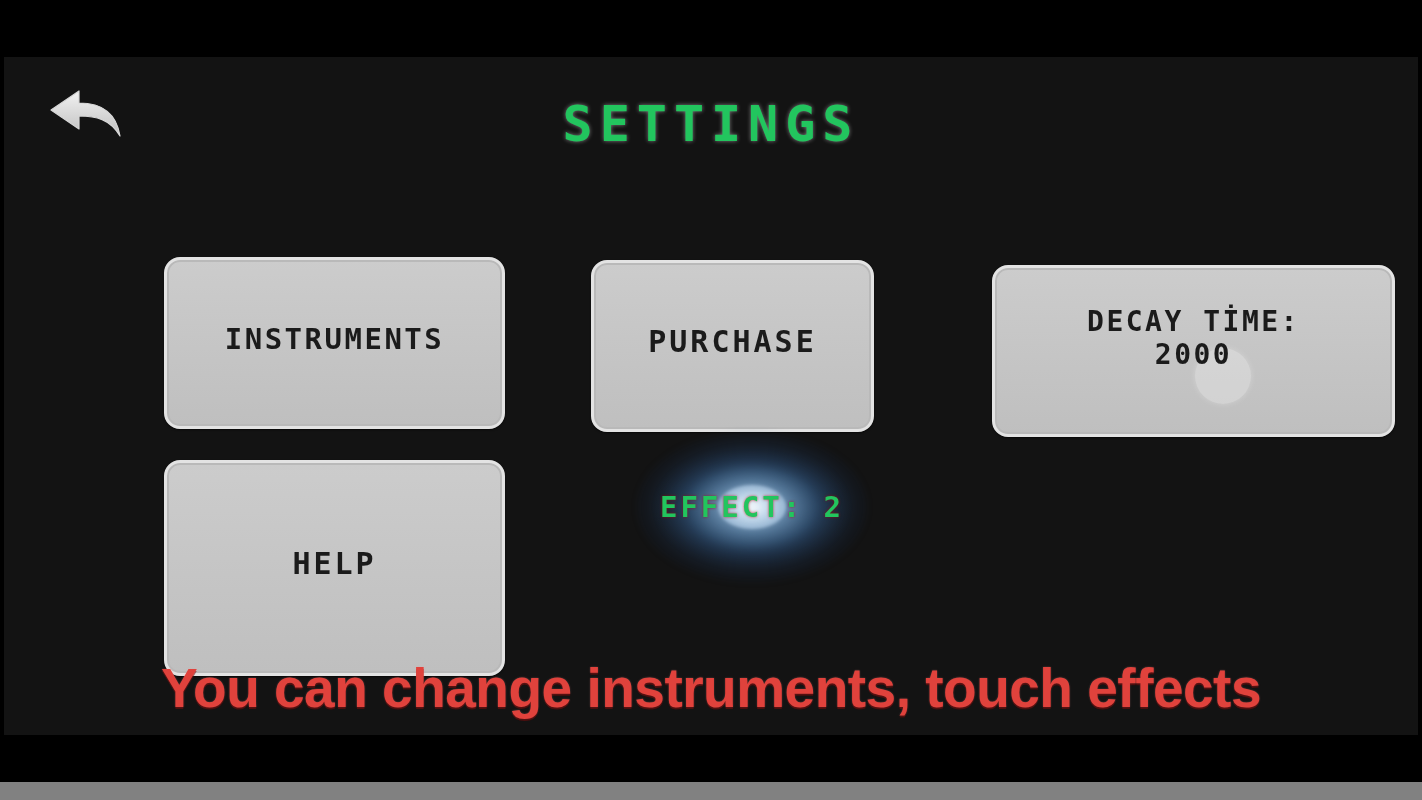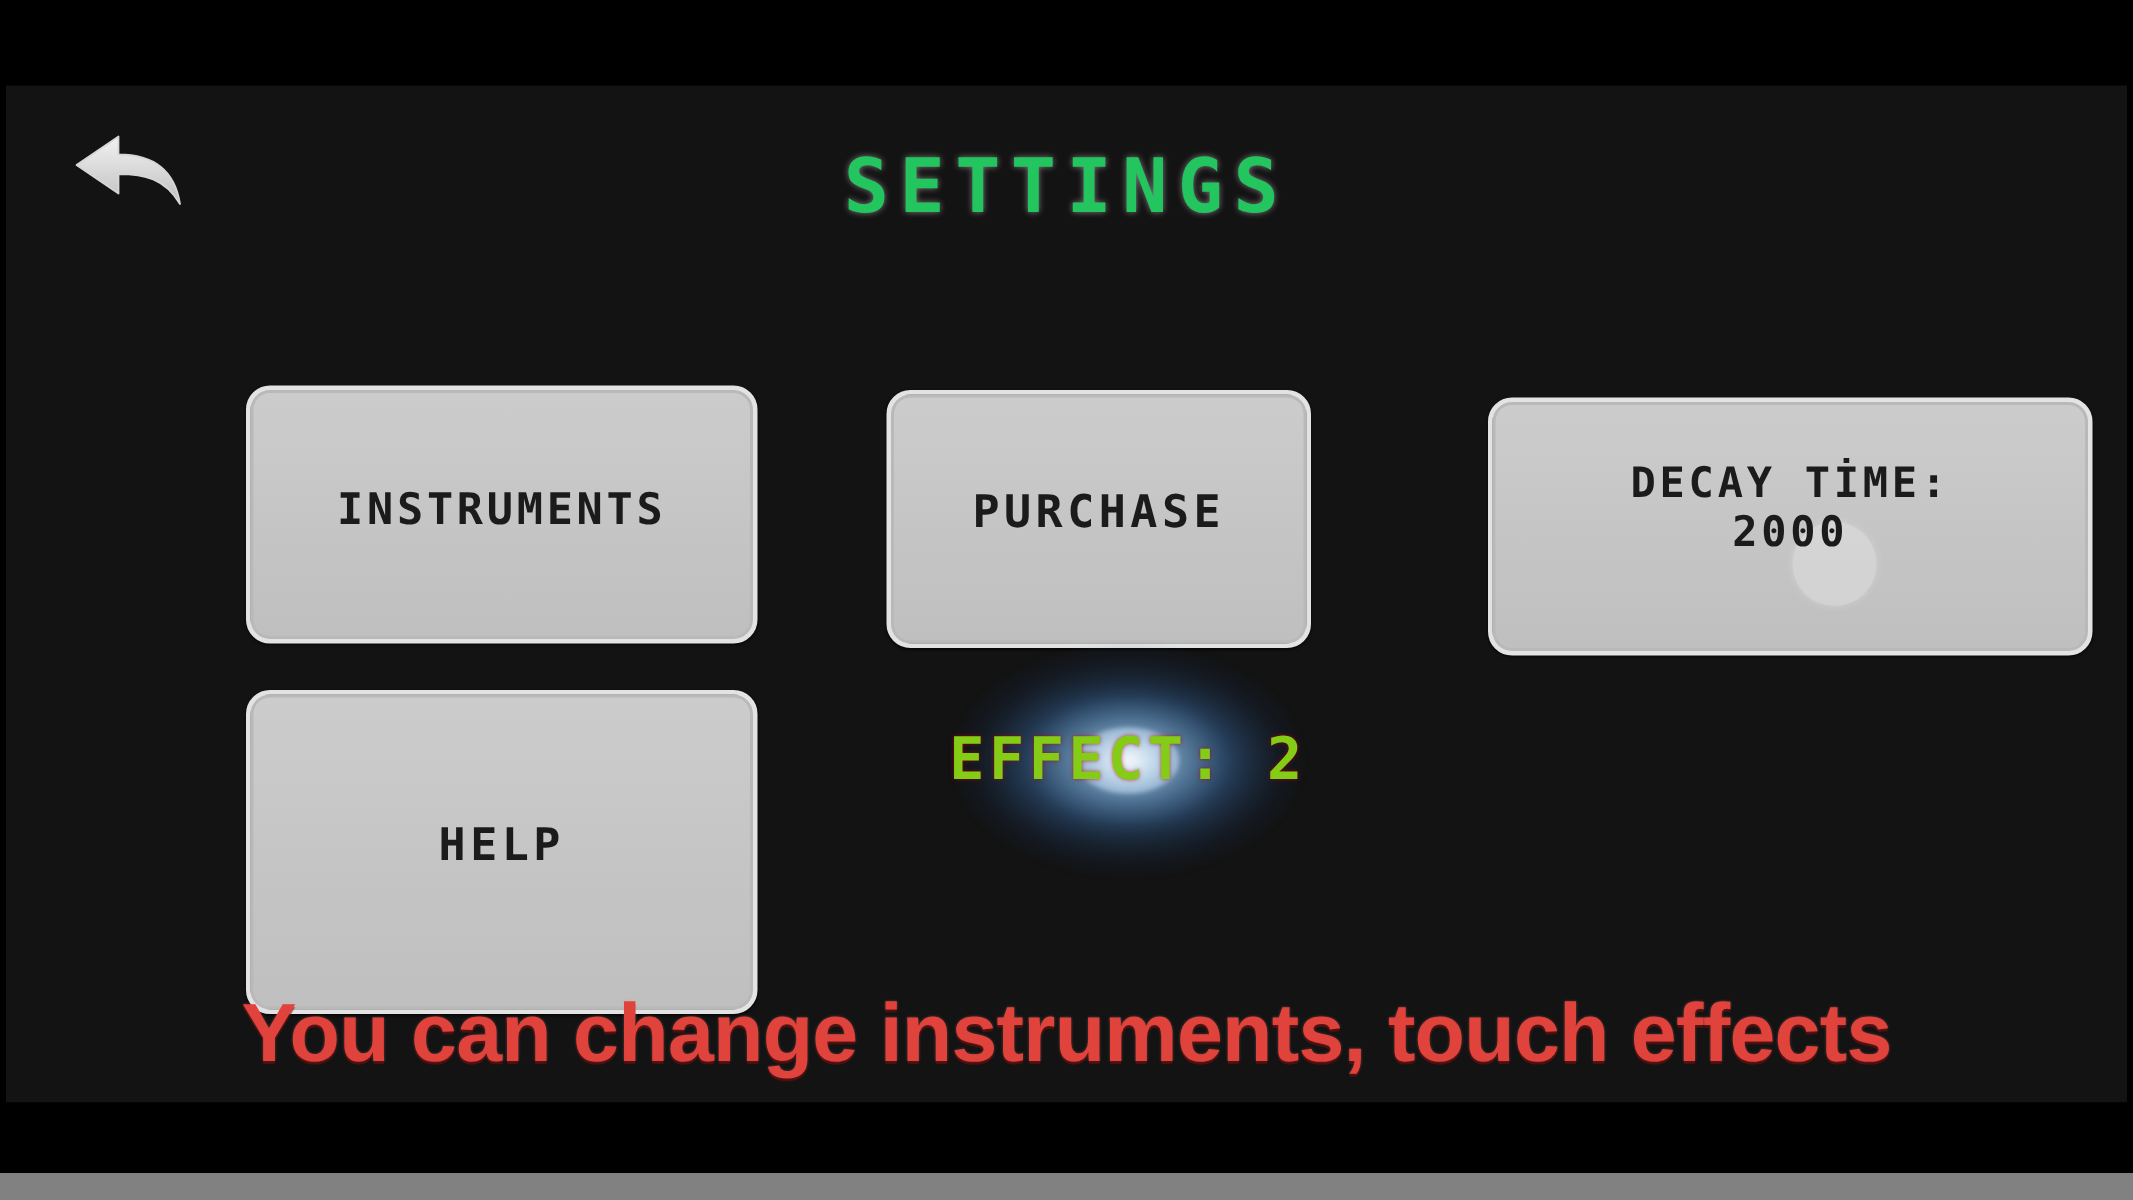--- a/index.html
+++ b/index.html
@@ -163,23 +163,23 @@
         rgba(20,46,86,0.13) 66%,
         rgba(8,16,32,0.0) 100%);
     filter: blur(3px);
   }
   .effect-label {
     position: absolute;
     left: 0; top: 50%;
     transform: translateY(-50%);
     width: 300px;
     text-align: center;
-    color: #84cc16;
+    color: #22c55e;
     font-family: "DejaVu Sans Mono", monospace;
-    font-size: 39px;
+    font-size: 29px;
     font-weight: 700;
     letter-spacing: 3px;
     z-index: 5;
     text-shadow: 0 0 3px rgba(180,0,0,0.7);
     white-space: nowrap;
   }
 
   
   .description {
     position: absolute;

